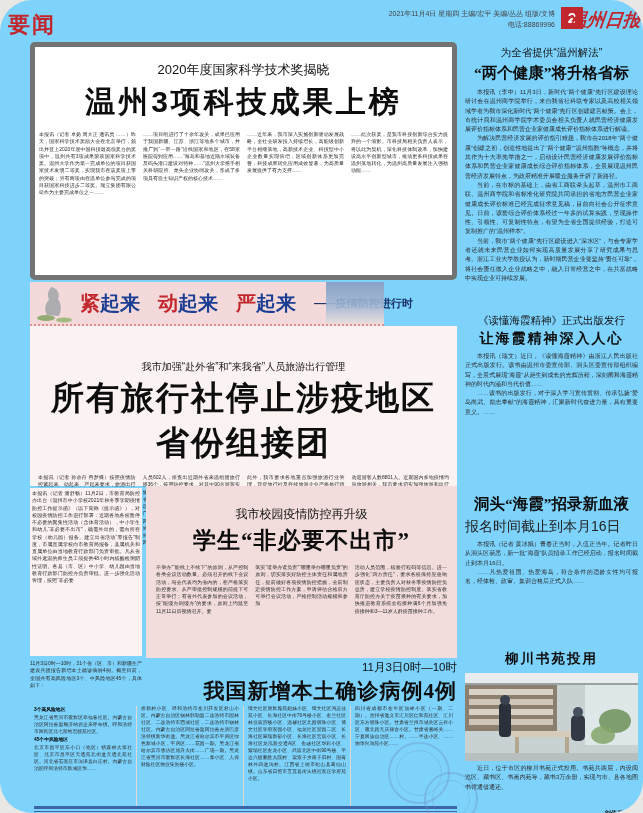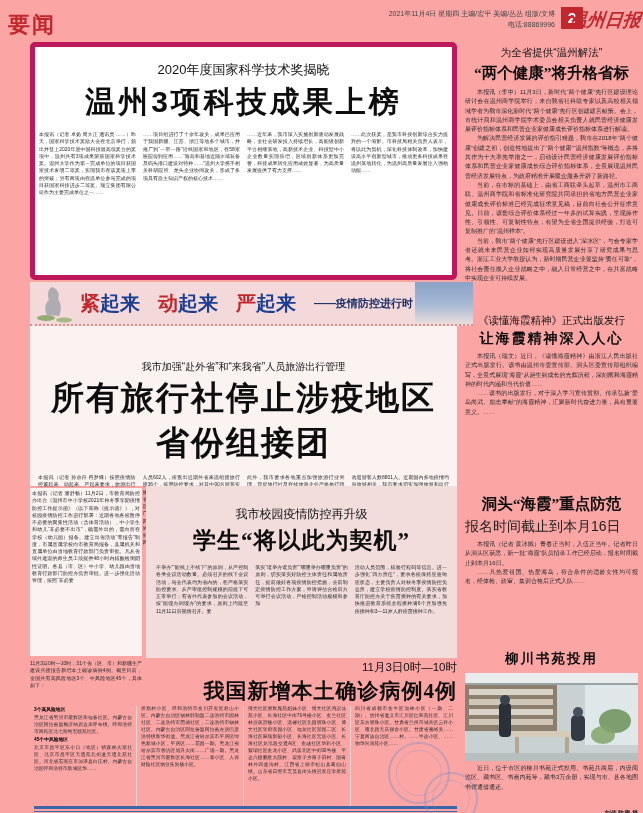--- a/index.html
+++ b/index.html
@@ -1,37 +1,37 @@
 <!DOCTYPE html>
 <html><head>
 <meta charset="utf-8">
 <style>
   html,body{margin:0;padding:0;background:#e9e7e4;}
   *{box-sizing:border-box;-webkit-text-size-adjust:none;}
-  #page{position:relative;width:643px;height:813px;background:#fca5a5;margin:0 auto;
-        font-family:"Liberation Sans",sans-serif;color:#222;overflow:hidden;}
+  #page{position:relative;width:643px;height:813px;background:#7dd3fc;margin:0 auto;
+        font-family:"Liberation Sans",sans-serif;color:#222;overflow:hidden;border-radius:32px;}
   .abs{position:absolute;}
   
   #hdr-section{left:8px;top:10px;font-size:22px;font-weight:bold;color:#c1272d;letter-spacing:2px;}
   #hdr-meta{right:88px;top:9px;text-align:right;font-size:7px;color:#444;line-height:1.5;}
   #hdr-pagenum{right:60px;top:7px;width:22px;height:22px;background:#c1272d;color:#fff;
         font-size:15px;font-weight:bold;text-align:center;line-height:22px;}
   #hdr-masthead{right:2px;top:8px;font-size:18px;font-weight:bold;font-style:italic;
         color:#c1272d;font-family:"Liberation Serif",serif;transform:skewX(-6deg);}
   
-  #lead{left:30px;top:42px;width:427px;height:238px;border:5px solid #be185d;border-radius:5px;
+  #lead{left:30px;top:42px;width:427px;height:238px;border:5px solid #737373;border-radius:5px;
         background:#fff;padding:10px 4px 6px;}
   #lead .kicker{text-align:center;font-size:13px;color:#111;margin-top:4px;}
   #lead .headline{text-align:center;font-size:30px;font-weight:900;color:#0d0d0d;
         letter-spacing:3px;margin-top:3px;}
   .tinycols{display:flex;gap:7px;margin-top:8px;}
   .tinycols .col{flex:1;font-size:5px;line-height:1.45;text-align:justify;color:#2a2a2a;overflow:hidden;}
   #lead .tinycols .col{height:148px;}
   
-  #banner{left:30px;top:282px;width:443px;height:44px;background:#f3d9d9;
+  #banner{left:30px;top:282px;width:354px;height:44px;background:#f3d9d9;
         border-bottom:2px dotted #dd8f8f;display:flex;align-items:center;}
   #banner-art{width:46px;height:40px;flex:0 0 46px;margin-left:4px;}
   .bword{font-size:20px;font-weight:900;margin-right:18px;white-space:nowrap;}
   .bword .h{color:#c1272d;}
   .bword .t{color:#1c3f94;}
   #banner-tag{font-size:11px;font-weight:bold;color:#1c2f66;white-space:nowrap;}
   #banner-grad{position:absolute;right:0;top:0;width:58px;height:42px;
         background:linear-gradient(180deg,#7d9cc4 0%,#9fb6d4 55%,#e8dede 100%);opacity:.9;}
   
   #travel{left:30px;top:326px;width:427px;height:160px;background:#fbf2f2;padding:6px 8px 0;}
@@ -134,21 +134,21 @@
       <div class="col">本报讯（记者 孙余丹 冉梦蝶）按照疫情防控紧起来、动起来、严起来要求，旅游出行进一步“收紧”。记者昨日从市文化广电旅游局了解到，我市加强“赴外省”和“来我省”人员旅游出行管理，全市所有旅行社停止涉疫地区省份的组接团及相关旅游专列业务。重点防范“外省输入、内部管控”风险，连日来，市文广旅局对辖区内旅行社开展“拉网式”排查，截至昨日出发涉疫地区旅游团队已全部取消，排查出行程涉温旅游团</div>
       <div class="col">人员602人，排查出近期外省来温组团旅行团36个，按照防控要求，对其中90名游客实施健康管理措施。我市进一步加强“赴外省”和“来我省”旅行团的风险研判。根据规定，全市所有旅行社组织跨省出游须向市文广旅局备案。各旅行社对旅游接驳进行疫情风险评估，不得前往14天内有本土阳性病例的涉疫旅游地，不承接14天内有本土阳性病例省份的旅游团队，立即取消出发前往中高风险地区旅游团队。</div>
       <div class="col">此外，我市要求各地重点加强旅游行业管理，督促旅行社及在线旅游企业严格执行跨省旅游经营活动管理“熔断”机制，开展综合旅游专列业务等政策要求，及早暂停中高风险地区、发生本土疫情所在市，以及有社区传播疫情所在省的人员组团来温旅游。对列入我市“14+7”“7+7”“2+14”等健康管理措施地区居民暂缓组团旅游活动。据统计，我市已劝退省外旅游团队198个、</div>
       <div class="col">劝退游客人数8801人。近期国内多地疫情均与旅游相关，我市要求切实加强旅游和出行管理，相关单位对出行严格申报审批，非必要不出差，特别是不前往涉疫地区，市直机关建立“零报告”制度。市文广旅局提醒，请广大市民密切关注疫情最新动态，非必要不前往有本土新冠感染者报告的地市。结束省外旅游行程返温的市民，抵温后需主动进行一次核酸检测。</div>
     </div>
   </div>
 
   <div class="abs" id="stu-lead">本报讯（记者 潘舒畅）11月2日，市教育局防控办出台《温州市中小学校2021年秋冬季学期疫情防控工作提示函》（以下简称《提示函》），对校园疫情防控工作进行部署：近期各地各校暂停不必要的聚集性活动（含体育活动），中小学生和幼儿“非必要不出市”，确需外出的，需向所在学校（幼儿园）报备。建立出省活动“零报告”制度，市属直属学校向市教育局报备，县属机关和直属单位由当地教育行政部门负责审批。凡从省域外返温的师生员工须提供48小时内核酸检测阴性证明。各县（市、区）中小学、幼儿园由当地教育行政部门防控办负责审批。进一步强化活动管理，按照“非必要</div>
   <div class="abs" id="stubox">
     <div class="kicker">我市校园疫情防控再升级</div>
-    <div class="headline">学生“将以此为契机”</div>
+    <div class="headline">学生“非必要不出市”</div>
     <div class="tinycols">
       <div class="col">不举办”“能线上不线下”的原则，从严控制各类会议活动数量。必须召开的线下会议活动，与会代表均为省内的，在严格落实防控要求、从严审批控制规模的前提下可正常举行；有省外代表参加的会议活动，按“能缓办则缓办”的要求，原则上均延至11月11日后视情召开。要</div>
       <div class="col">落实“谁举办谁负责”“哪里举办哪里负责”的原则，切实落实好防控主体责任和属地责任，提前做好各项疫情防控措施，会前制定疫情防控工作方案，申请评估合格后方可举行会议活动，严格控制活动规模和参加</div>
       <div class="col">活动人员范围，核验行程码等信息。进一步强化“四方责任”，要求各校保持应急响应状态，主要负责人对秋冬季疫情防控负总责，建立学校疫情防控制度。落实省教育厅防控办关于疫苗接种的有关要求，加快推进教育系统全程接种满6个月加强免疫接种和3—11岁人群疫苗接种工作。</div>
     </div>
   </div>
 
   <div class="abs" id="cases">
     <div id="cases-lead">11月3日0时—10时，31个省（区、市）和新疆生产建设兵团报告新增本土确诊病例4例。截至目前，全国共有高风险地区3个、中风险地区45个，具体如下：</div>
     <div id="cases-head">
@@ -183,21 +183,21 @@
   <div class="abs rart" id="r-book">
     <div class="kicker">《读懂海霞精神》正式出版发行</div>
     <div class="headline">让海霞精神深入人心</div>
     <div class="rbody">
       <p>本报讯（瑞文）近日，《读懂海霞精神》由浙江人民出版社正式出版发行。该书由温州市委宣传部、洞头区委宣传部组织编写，全景式展现“海霞”从诞生到成长的光辉历程，深刻阐释海霞精神的时代内涵和当代价值……</p>
       <p>……该书的出版发行，对于深入学习宣传贯彻、传承弘扬“爱岛尚武、励志奉献”的海霞精神，汇聚新时代奋进力量，具有重要意义。……</p>
     </div>
   </div>
 
   <div class="abs rart" id="r-recruit">
-    <div class="headline">洞头“海霞”重点防范</div>
+    <div class="headline">洞头“海霞”招录新血液</div>
     <div class="subhead">报名时间截止到本月16日</div>
     <div class="rbody">
       <p>本报讯（记者 黄冰娥）青春正当时，入伍正当年。记者昨日从洞头区获悉，新一批“海霞”队员招录工作已经启动，报名时间截止到本月16日。</p>
       <p>……凡热爱祖国、热爱海岛，符合条件的适龄女性均可报名，经体检、政审、集训合格后正式入队……</p>
     </div>
   </div>
 
   <div class="abs rart" id="r-photo-art">
     <div class="headline">柳川书苑投用</div>
     <svg id="photo" viewBox="0 0 173 88">

